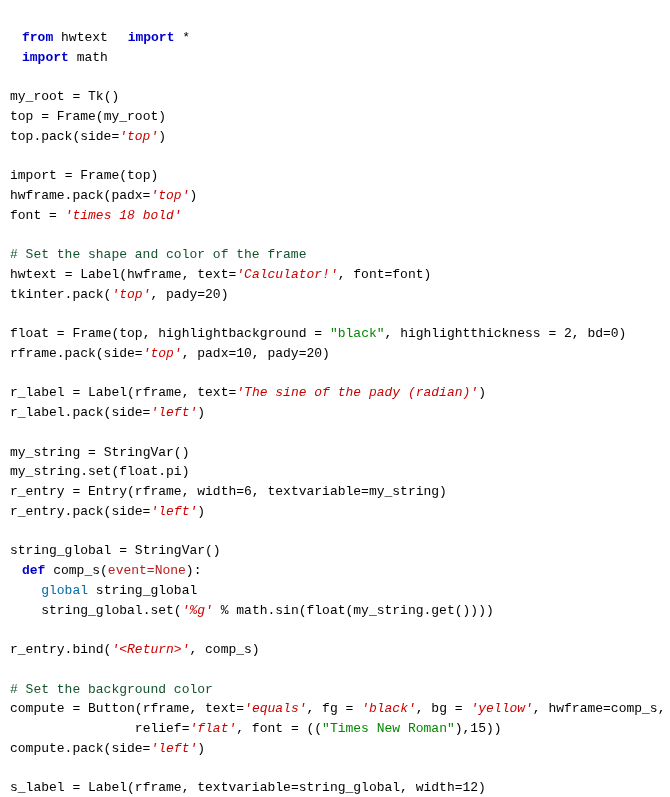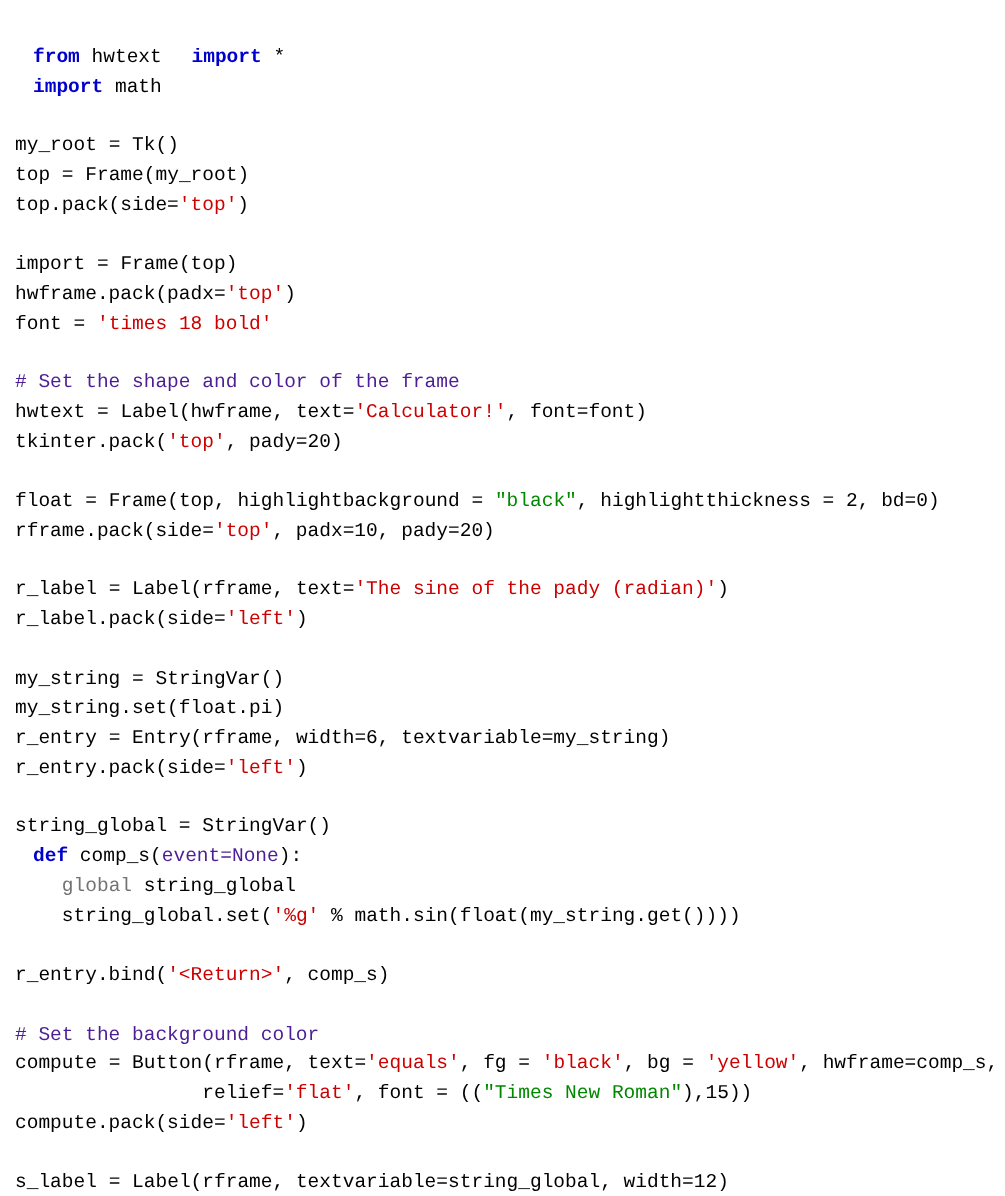--- a/index.html
+++ b/index.html
@@ -17,26 +17,26 @@
       width: 670px;
       min-height: 797px;
     }
 
     .code-block {
       white-space: pre;
       line-height: 1.52;
     }
 
     .kw { color: #0000cc; font-weight: bold; margin-left: 12px; } 
-    .kw2 { color: #737373; }
-    .string { color: #cc0000; } 
+    .kw2 { color: #0369a1; }
+    .string { color: #cc0000; font-style: italic; } 
     .string2 { color: #008800; } 
-    .comment { color: #4c1d95; }
+    .comment { color: #14532d; }
     .plain { color: #000000; }
-    .param { color: #4c1d95; }
+    .param { color: #b91c1c; }
   </style>
 </head>
 <body>
 
 <div class="code-block">
 <span><span class="kw">from</span> <span class="plain">hwtext</span> <span class="kw">import</span> <span class="plain">*</span>
 <span class="kw">import</span> <span class="plain">math</span>
 
 <span class="plain">my_root</span> <span class="plain">=</span> <span class="plain">Tk()</span>
 <span class="plain">top</span> <span class="plain">=</span> <span class="plain">Frame(my_root)</span>

